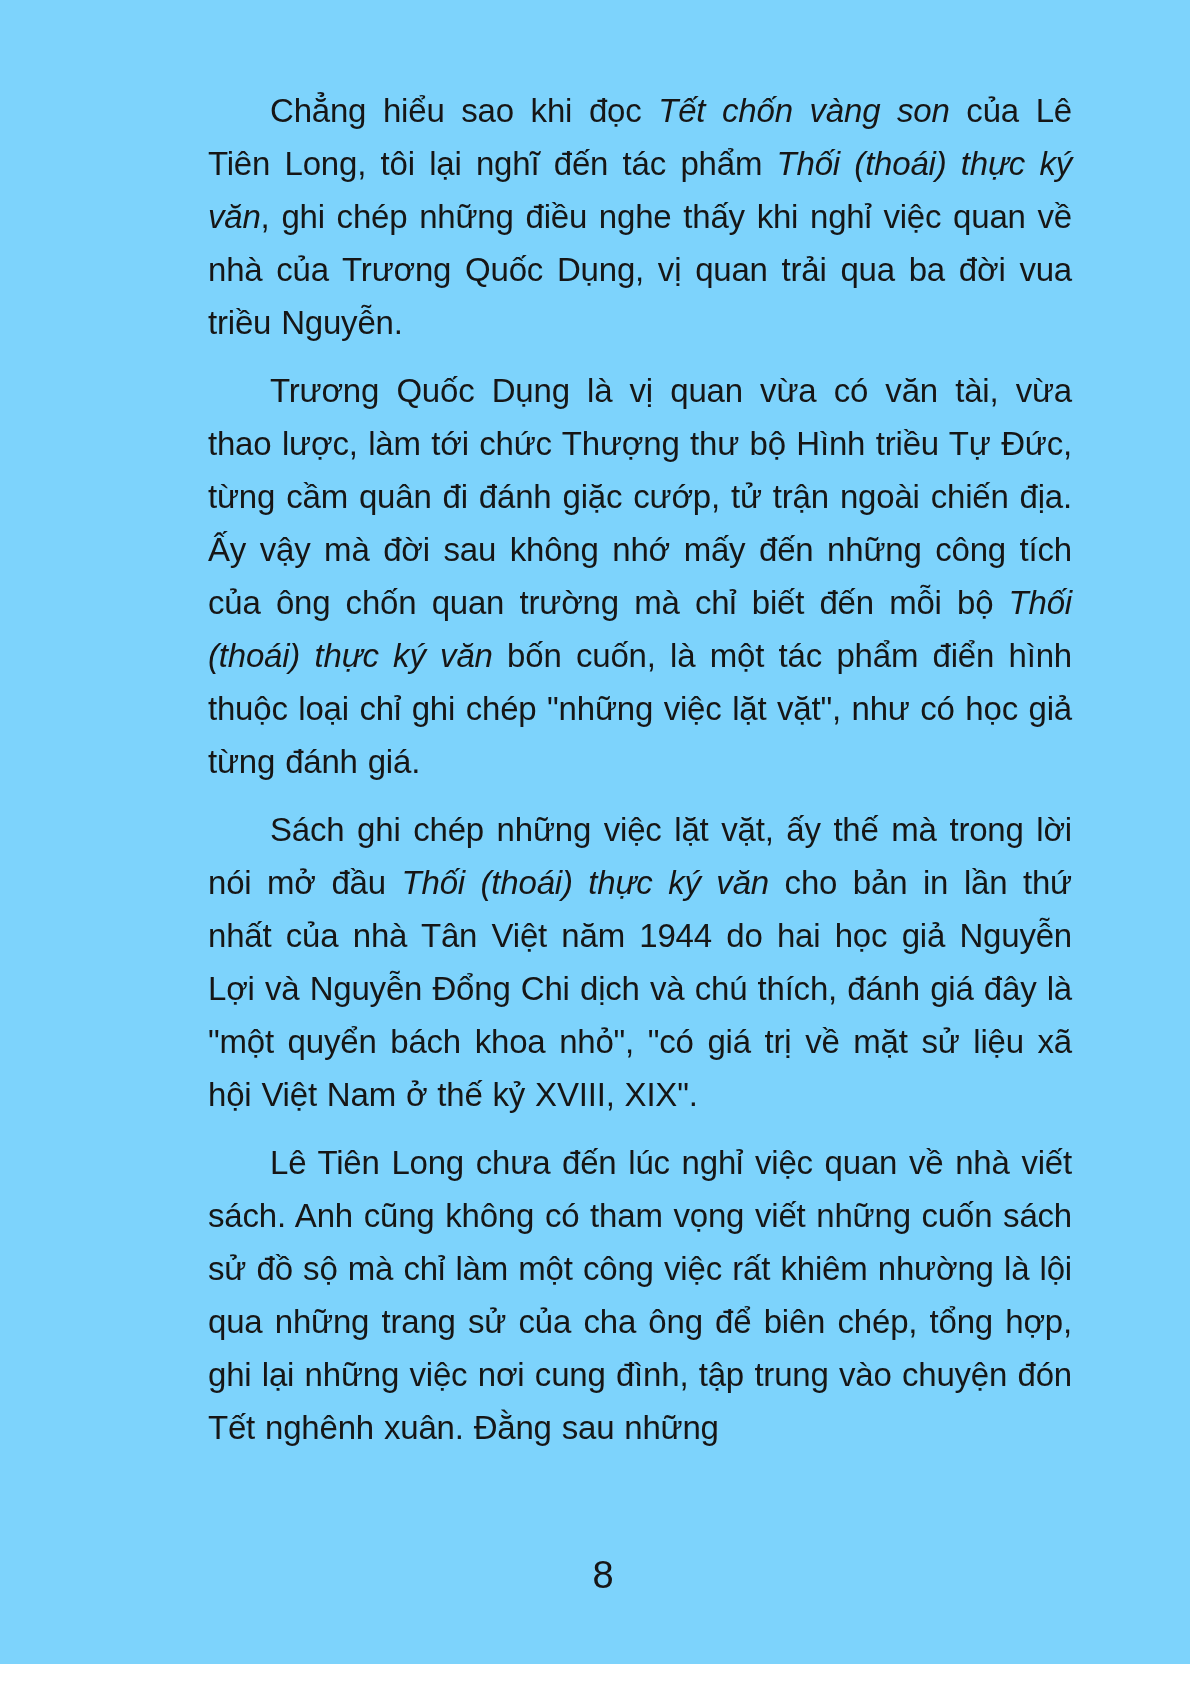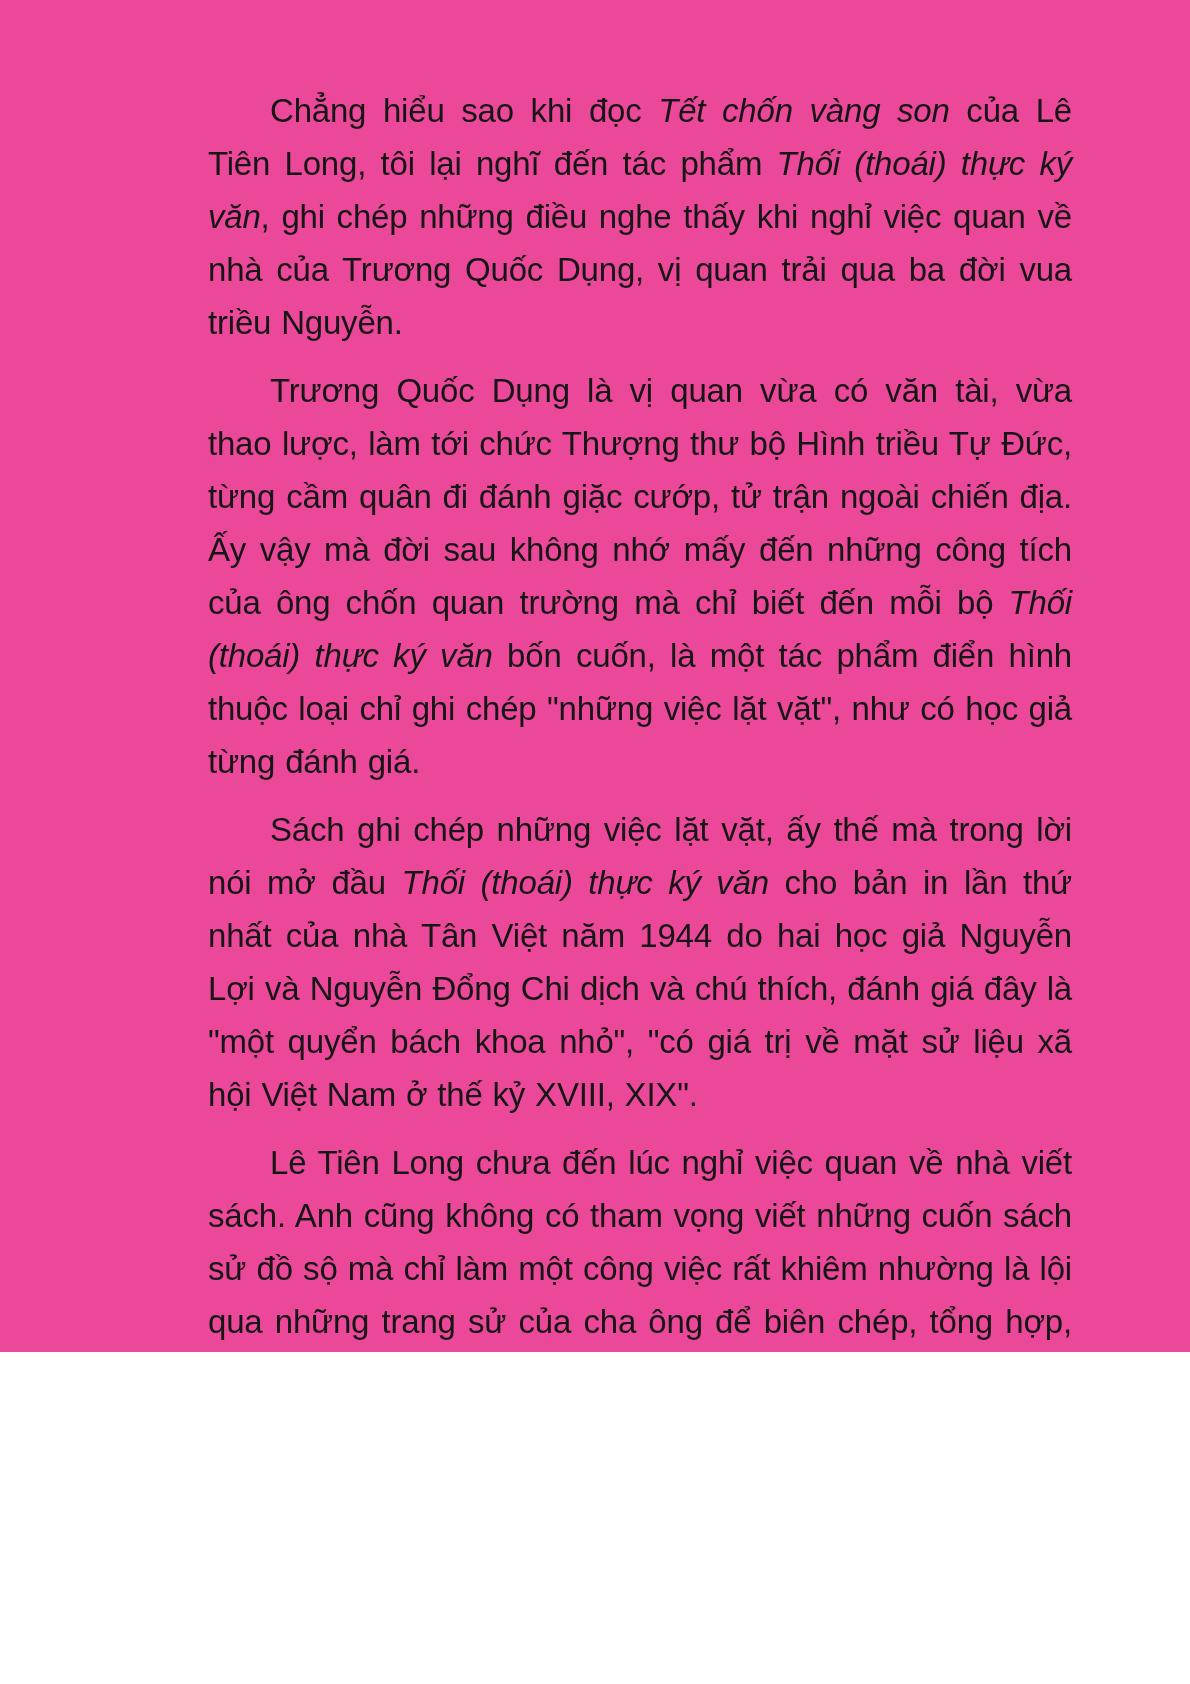--- a/index.html
+++ b/index.html
@@ -3,22 +3,22 @@
 <meta charset="utf-8">
 <style>
   html, body {
     margin: 0;
     padding: 0;
     background: #ffffff;
   }
   .book-page {
     position: relative;
     width: 1190px;
-    height: 1352px;
-    background: #ec4899;
+    height: 1664px;
+    background: #7dd3fc;
     overflow: hidden;
     font-family: "Liberation Sans", sans-serif;
     color: #161616;
   }
   .text-block {
     position: absolute;
     left: 208px;
     top: 84px;
     width: 864px;
   }

